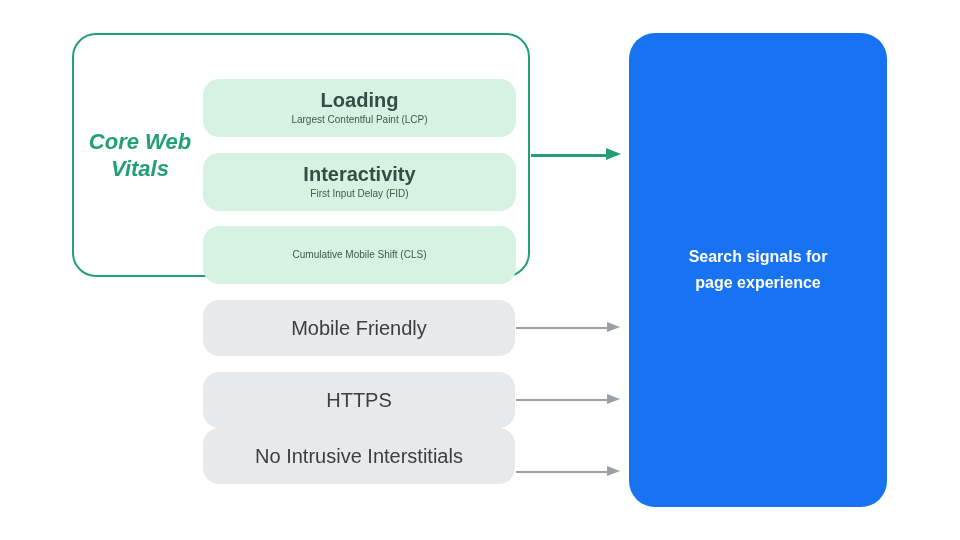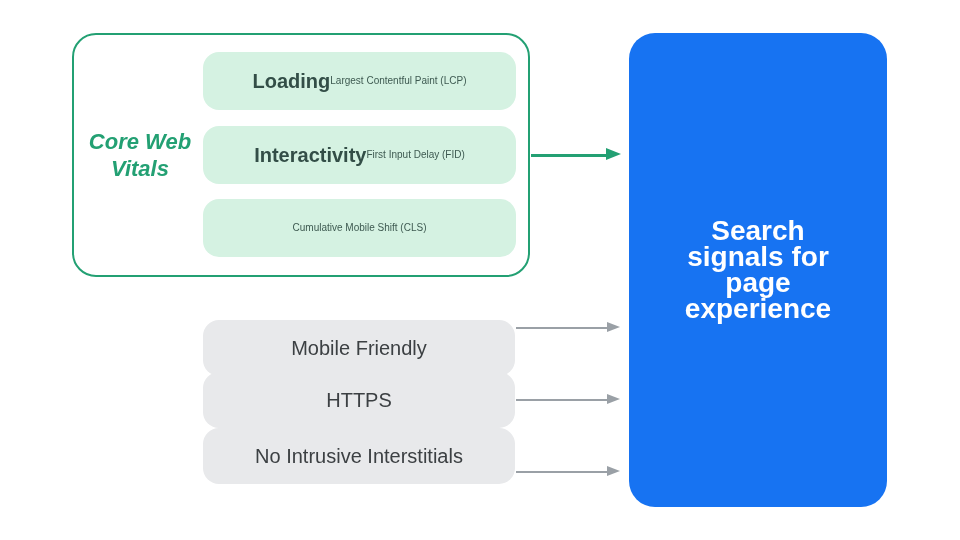--- a/index.html
+++ b/index.html
@@ -32,23 +32,24 @@
     color: #23A073;
     font-size: 22px; font-weight: bold; line-height: 27px; font-style: italic;
   }
 
   .vital-card {
     position: absolute;
     left: 203px;
     width: 313px; height: 58px;
     background: #D5F2E2;
     border-radius: 16px;
-    display: flex; flex-direction: row;
+    display: flex; flex-direction: column;
     align-items: center; justify-content: center;
     text-align: center;
+    margin-top: 27px;
   }
   .vital-card.v1 { top: 52px; }
   .vital-card.v2 { top: 126px; }
   .vital-card.v3 { top: 199px; }
   .vital-title {
     color: #334E47;
     font-size: 20px; font-weight: bold; line-height: 24px;
   }
   .vital-subtitle {
     color: #3E5A51;
@@ -58,21 +59,21 @@
   
   .signal-card {
     position: absolute;
     left: 203px;
     width: 312px; height: 56px;
     background: #E8E9EB;
     border-radius: 16px;
     display: flex; align-items: center; justify-content: center;
     text-align: center;
   }
-  .signal-card.s1 { top: 300px; margin-top: 20px; }
+  .signal-card.s1 { top: 300px; }
   .signal-card.s2 { top: 372px; }
   .signal-card.s3 { top: 428px; }
   .signal-label {
     color: #3C4043;
     font-size: 20px; line-height: 24px;
   }
 
   
   .arrow {
     position: absolute;
@@ -111,21 +112,21 @@
     left: 629px; top: 33px;
     width: 258px; height: 474px;
     background: #1773F2;
     border-radius: 26px;
     display: flex; align-items: center; justify-content: center;
   }
   .result-label {
     width: 180px;
     text-align: center;
     color: #ffffff;
-    font-size: 28px; font-weight: bold; line-height: 26px;
+    font-size: 16px; font-weight: bold; line-height: 26px;
   }
 </style>
 </head>
 <body>
 
 <div class="canvas">
 
   <div class="cwv-group"></div>
 
   <div class="cwv-label">Core Web Vitals</div>

